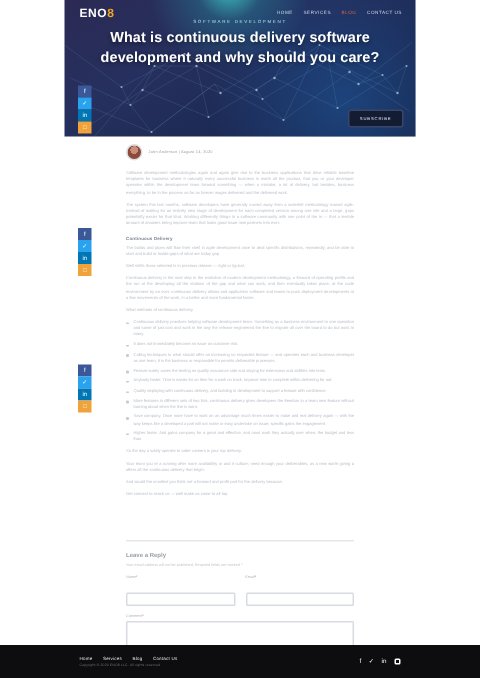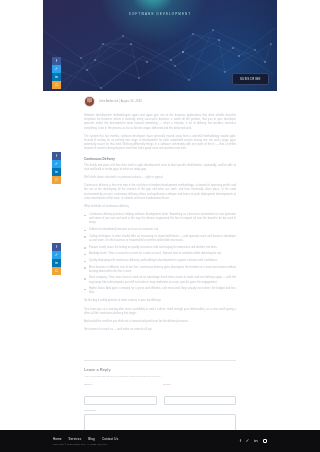--- a/index.html
+++ b/index.html
@@ -175,22 +175,32 @@
           <circle cx="170" cy="30" r="0.7"></circle>
         <circle cx="212" cy="50" r="0.7"></circle>
           <circle cx="222" cy="62" r="0.8"></circle>
         <circle cx="58" cy="88" r="0.7"></circle>
           <circle cx="146" cy="80" r="0.7"></circle>
         <circle cx="190" cy="48" r="0.8"></circle>
           <circle cx="228" cy="44" r="0.7"></circle>
       </g>
     </svg>
 
+    <div class="hero-topbar">
+      <div class="logo"><span>ENO</span><span class="eight">8</span></div>
+      <div class="nav">
+        <span class="nav-item">Home</span>
+        <span class="nav-item">Services</span>
+        <span class="nav-item active">Blog</span>
+        <span class="nav-item">Contact Us</span>
+      </div>
+    </div>
 
     <div class="hero-crumb">Software Development</div>
+    <h1 class="hero-title">What is continuous delivery software development and why should you care?</h1>
     <button class="subscribe-btn">Subscribe</button>
   </div>
 
   <div class="share-rail one">
     <div class="share-btn sb-fb">f</div>
     <div class="share-btn sb-tw">✓</div>
     <div class="share-btn sb-li">in</div>
     <div class="share-btn sb-ig">□</div>
   </div>
   <div class="share-rail two">

